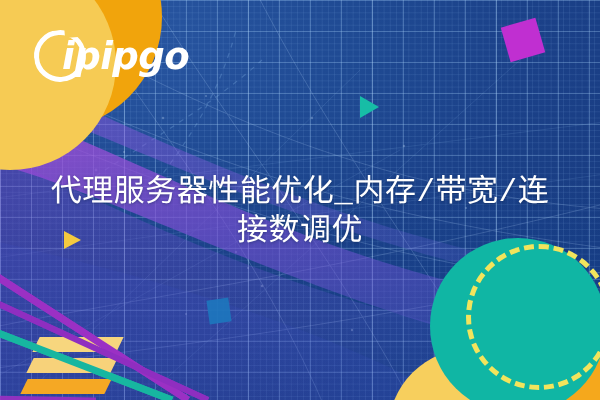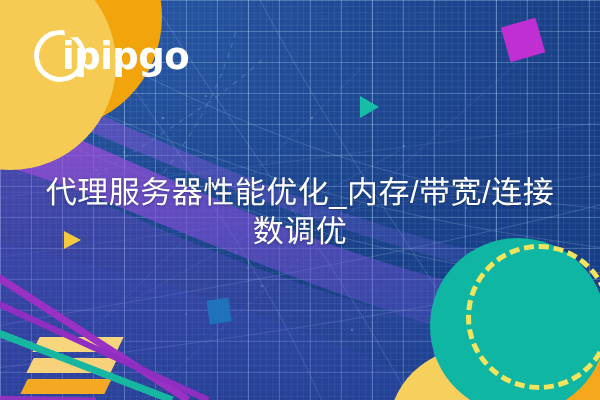--- a/index.html
+++ b/index.html
@@ -133,34 +133,35 @@
   }
   .logo-text{
     position:relative;
     margin-left:28px;
     font-size:37px;
     font-weight:700;
     color:#ffffff;
     letter-spacing:-.5px;
     line-height:1;
     font-family:"DejaVu Sans","Liberation Sans",sans-serif;
+    font-style:italic;
   }
 
   
   .title{
     position:absolute;
     left:40px;right:40px;top:152px;
     text-align:center;
     color:#ffffff;
     font-size:31px;
     line-height:1.28;
     font-weight:400;
     letter-spacing:.5px;
     text-shadow:0 1px 3px rgba(8,28,66,.45);
-    font-family:Liberation Sans, sans-serif;
+    font-family:Liberation Mono, monospace;
     white-space:pre-line;
   }
 </style>
 </head>
 <body>
 
 <div id="stage">
 
   <div class="layer bg-base"></div>
   <div class="layer bg-tint"></div>

